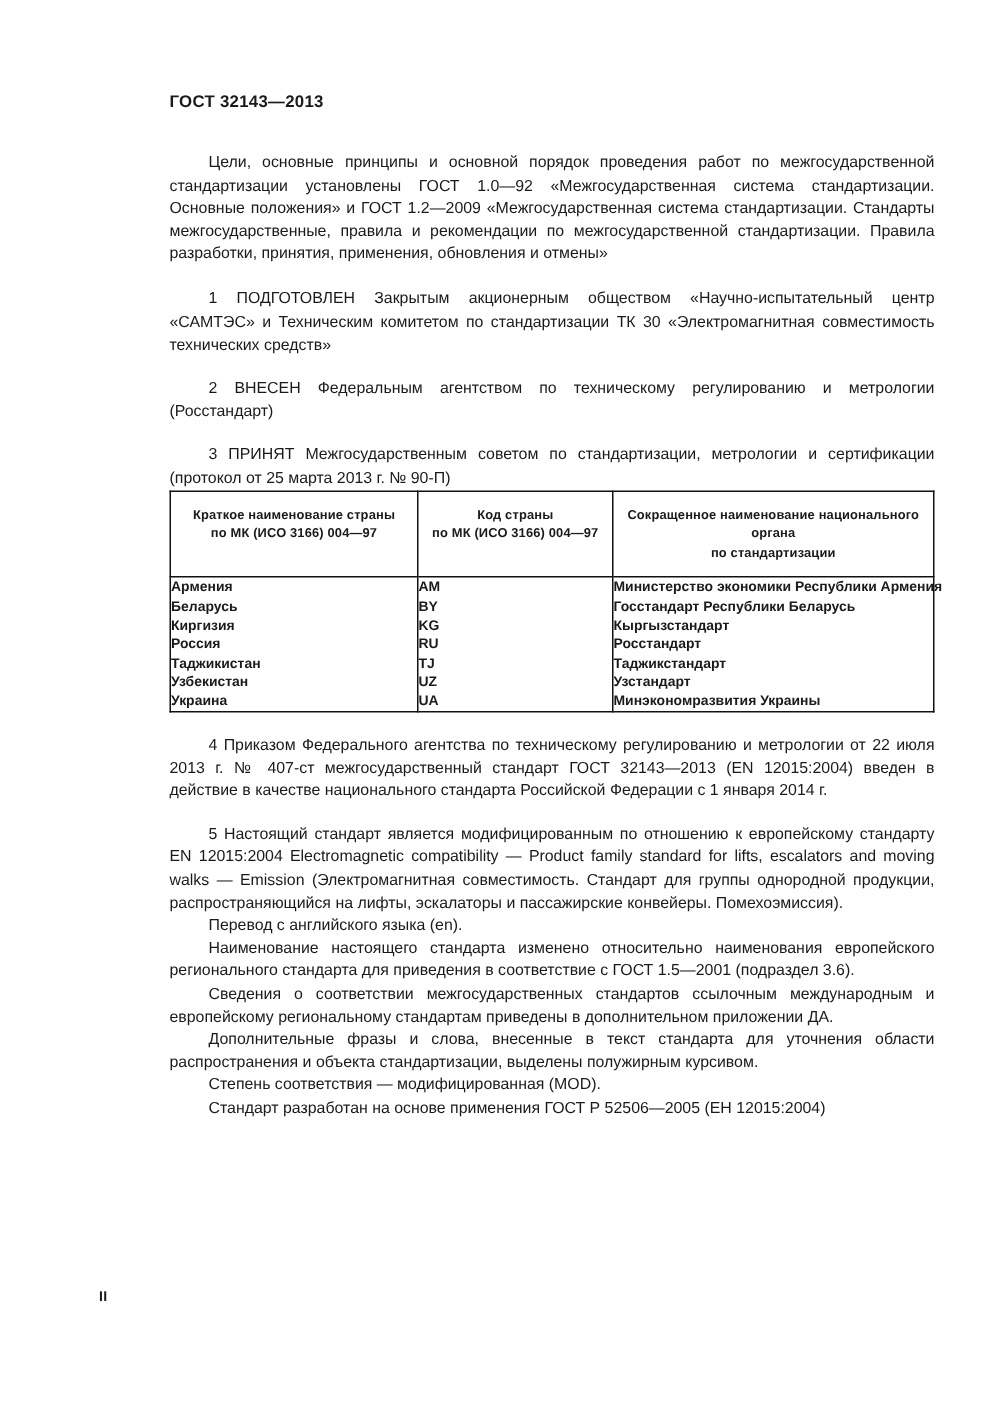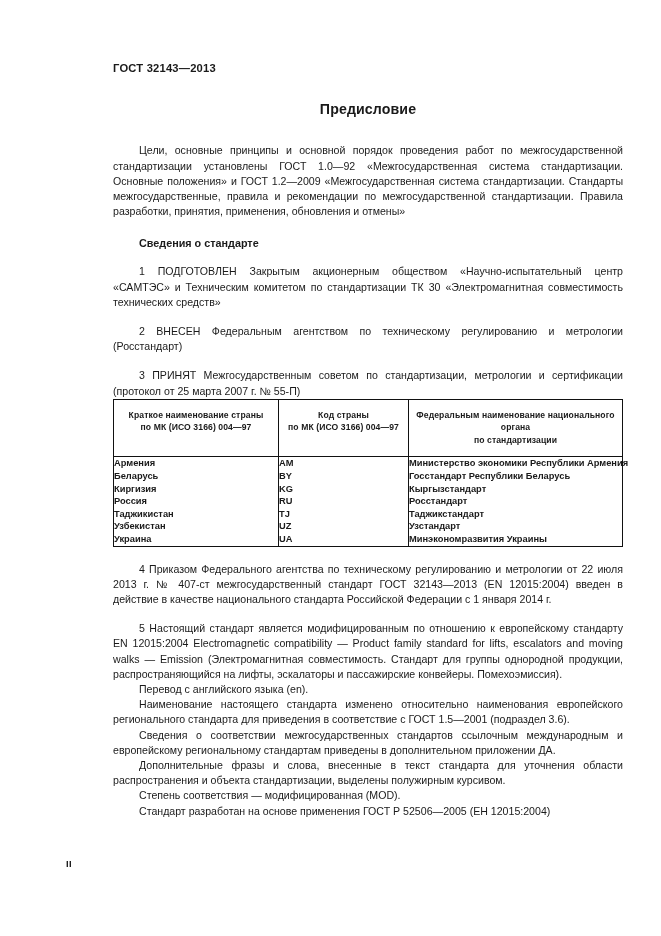--- a/index.html
+++ b/index.html
@@ -124,51 +124,49 @@
 </style>
 </head>
 <body>
 
 <div class="page">
 
   <div class="content">
 
     <div class="std-header">ГОСТ 32143—2013</div>
 
-    <h1 class="section-title">Предисловие</h1>
 
     <p class="body-par">Цели, основные принципы и основной порядок проведения работ по межгосударственной стандартизации установлены ГОСТ 1.0—92 «Межгосударственная система стандартизации. Основные положения» и ГОСТ 1.2—2009 «Межгосударственная система стандартизации. Стандарты межгосударственные, правила и рекомендации по межгосударственной стандартизации. Правила разработки, принятия, применения, обновления и отмены»</p>
 
-    <div class="subhead">Сведения о стандарте</div>
 
     <p class="body-par gap-lg">1  ПОДГОТОВЛЕН Закрытым акционерным обществом «Научно-испытательный центр «САМТЭС» и Техническим комитетом по стандартизации ТК 30 «Электромагнитная совместимость технических средств»</p>
 
     <p class="body-par gap-md">2  ВНЕСЕН Федеральным агентством по техническому регулированию и метрологии (Росстандарт)</p>
 
-    <p class="body-par gap-md">3  ПРИНЯТ Межгосударственным советом по стандартизации, метрологии и сертификации (протокол от 25 марта 2007 г. № 55-П)</p>
+    <p class="body-par gap-md">3  ПРИНЯТ Межгосударственным советом по стандартизации, метрологии и сертификации (протокол от 25 марта 2013 г. № 90-П)</p>
 
 
     <table class="vote-table">
       <colgroup>
         <col class="col-country">
         <col class="col-code">
         <col>
       </colgroup>
       <thead>
         <tr>
           <th>
             <span>Краткое наименование страны</span><br>
             <span>по МК (ИСО 3166) 004—97</span>
           </th>
           <th>
             <span>Код страны</span><br>
             <span>по МК (ИСО 3166) 004—97</span>
           </th>
           <th>
-            <span>Федеральным наименование национального органа</span><br>
+            <span>Сокращенное наименование национального органа</span><br>
             <span>по стандартизации</span>
           </th>
         </tr>
       </thead>
       <tbody>
         <tr>
           <td class="cell-pad-left">
             <ul>
               <li>Армения</li>
               <li>Беларусь</li>

